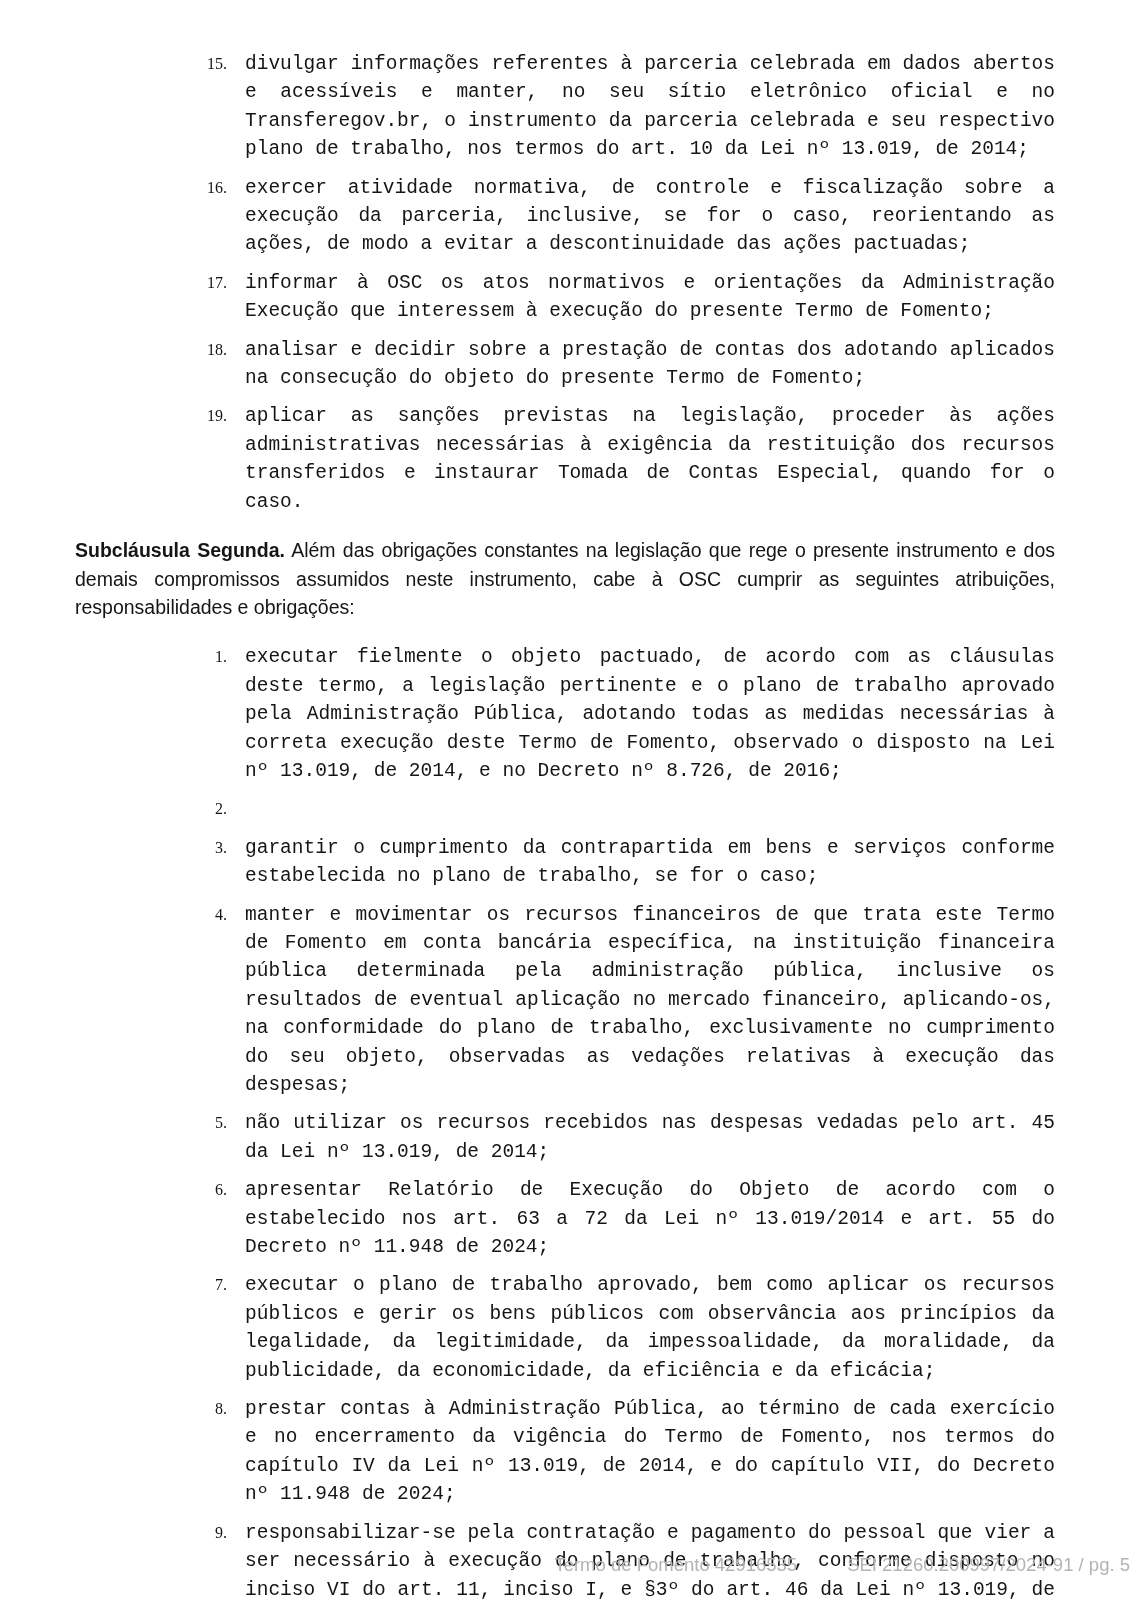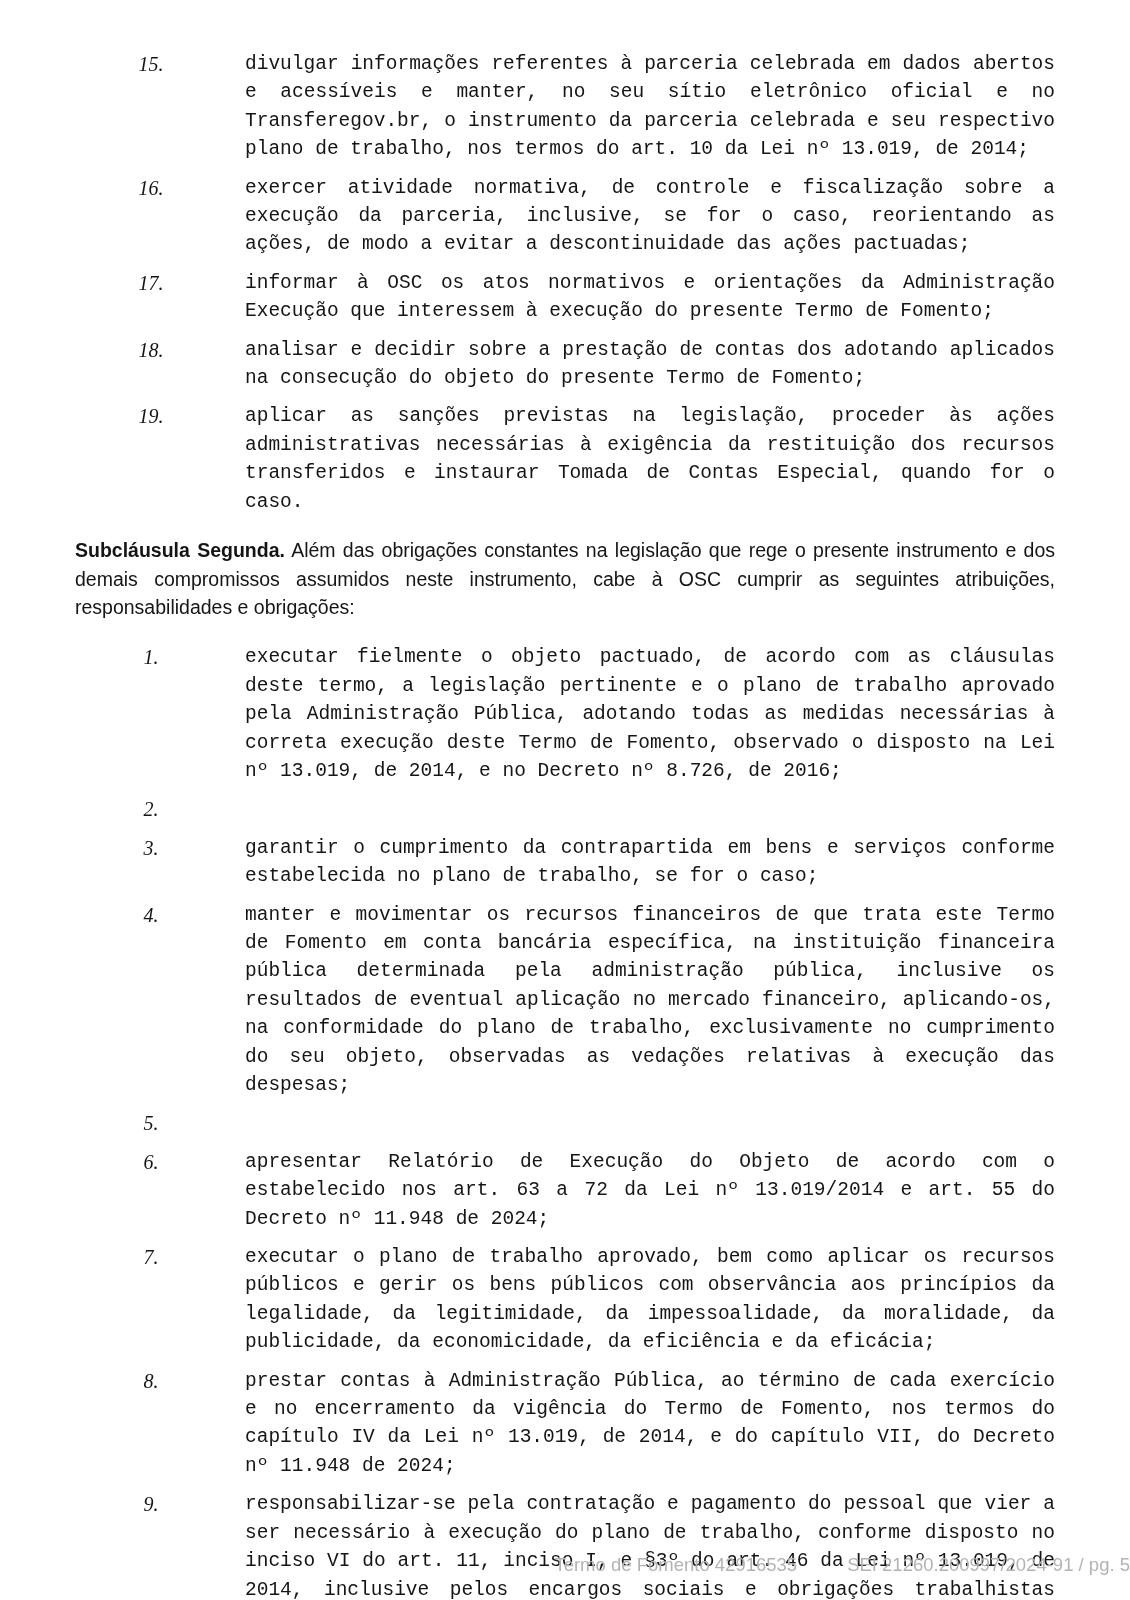--- a/index.html
+++ b/index.html
@@ -16,25 +16,24 @@
   }
   .doc-list { list-style: none; }
   .doc-item {
     display: flex;
     margin-bottom: 10px;
     font-size: 19.5px;
     line-height: 28.4px;
   }
   .doc-item .num {
     flex: 0 0 170px;
-    text-align: center;
+    text-align: right;
     padding-right: 18px;
     font-family: "Liberation Serif", serif;
-    font-size: 20px;
-    font-style: italic;
+    font-size: 16px;
   }
   .doc-item .txt {
     flex: 1;
     text-align: justify;
     font-family: Liberation Mono, monospace;
   }
   .clause {
     font-size: 19.5px;
     line-height: 28.4px;
     text-align: justify;
@@ -99,20 +98,21 @@
     <li class="doc-item">
       <span class="num">3.</span>
       <span class="txt">garantir o cumprimento da contrapartida em bens e serviços conforme estabelecida no plano de trabalho, se for o caso;</span>
     </li>
     <li class="doc-item">
       <span class="num">4.</span>
       <span class="txt">manter e movimentar os recursos financeiros de que trata este Termo de Fomento em conta bancária específica, na instituição financeira pública determinada pela administração pública, inclusive os resultados de eventual aplicação no mercado financeiro, aplicando-os, na conformidade do plano de trabalho, exclusivamente no cumprimento do seu objeto, observadas as vedações relativas à execução das despesas;</span>
     </li>
     <li class="doc-item">
       <span class="num">5.</span>
+      <span class="txt">não utilizar os recursos recebidos nas despesas vedadas pelo art. 45 da Lei nº 13.019, de 2014;</span>
     </li>
     <li class="doc-item">
       <span class="num">6.</span>
       <span class="txt">apresentar Relatório de Execução do Objeto de acordo com o estabelecido nos art. 63 a 72 da Lei nº 13.019/2014 e art. 55 do Decreto nº 11.948 de 2024;</span>
     </li>
     <li class="doc-item">
       <span class="num">7.</span>
       <span class="txt">executar o plano de trabalho aprovado, bem como aplicar os recursos públicos e gerir os bens públicos com observância aos princípios da legalidade, da legitimidade, da impessoalidade, da moralidade, da publicidade, da economicidade, da eficiência e da eficácia;</span>
     </li>
     <li class="doc-item">

